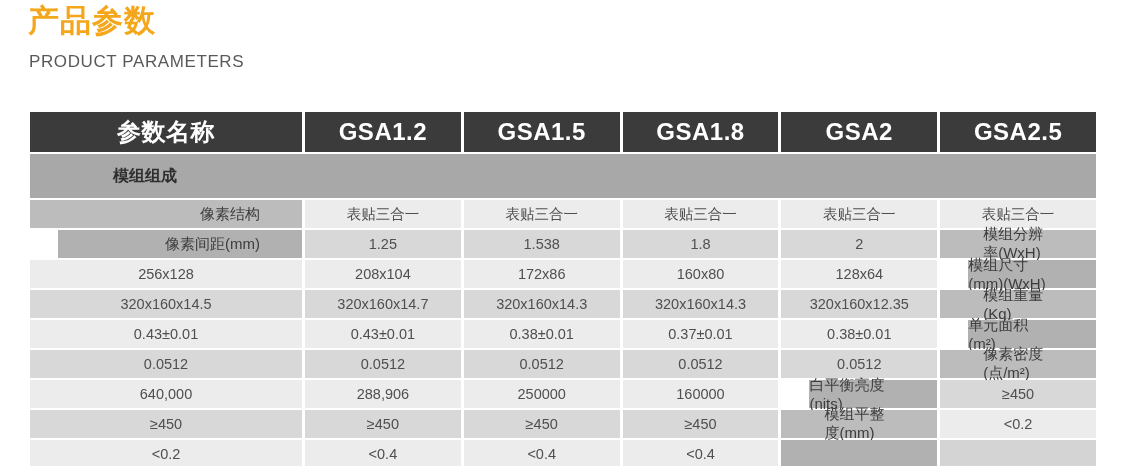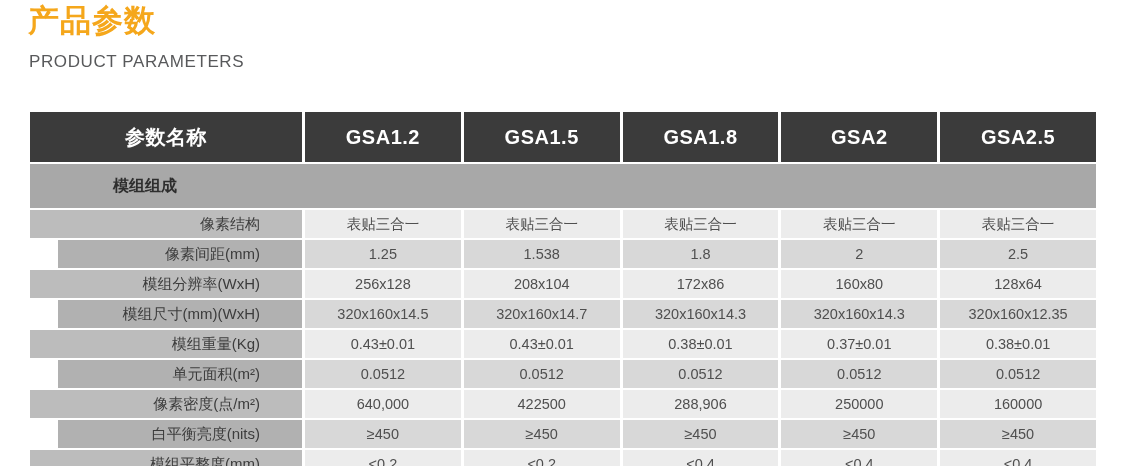--- a/index.html
+++ b/index.html
@@ -24,22 +24,22 @@
 
   .spec-table {
     position: absolute; left: 30px; top: 112px;
     width: 1066px;
     display: grid;
     grid-template-columns: 272px repeat(5, 1fr);
     column-gap: 3px; row-gap: 2px;
     background: #ffffff;
   }
   .th {
-    height: 50px; background: #3B3B3B; color: #ffffff;
-    font-size: 20px; font-weight: bold; letter-spacing: 0.5px;
+    height: 40px; background: #3B3B3B; color: #ffffff;
+    font-size: 24px; font-weight: bold; letter-spacing: 0.5px;
     display: flex; align-items: center; justify-content: center;
   }
   .section-row {
     grid-column: 1 / -1;
     height: 44px; background: #A8A8A8; color: #2E2E2E;
     font-size: 16px; font-weight: bold;
     display: flex; align-items: center;
     padding-left: 83px; box-sizing: border-box;
   }
   .cell-label {
@@ -80,21 +80,20 @@
       <div class="cell-value val-a">表贴三合一</div>
       <div class="cell-value val-a">表贴三合一</div>
       <div class="cell-value val-a">表贴三合一</div>
       <div class="cell-value val-a">表贴三合一</div>
       <div class="cell-value val-a">表贴三合一</div>
       <div class="cell-label label-b">像素间距(mm)</div>
       <div class="cell-value val-b">1.25</div>
       <div class="cell-value val-b">1.538</div>
       <div class="cell-value val-b">1.8</div>
       <div class="cell-value val-b">2</div>
-      <div class="cell-value val-b">2.5</div>
       <div class="cell-label label-a">模组分辨率(WxH)</div>
       <div class="cell-value val-a">256x128</div>
       <div class="cell-value val-a">208x104</div>
       <div class="cell-value val-a">172x86</div>
       <div class="cell-value val-a">160x80</div>
       <div class="cell-value val-a">128x64</div>
       <div class="cell-label label-b">模组尺寸(mm)(WxH)</div>
       <div class="cell-value val-b">320x160x14.5</div>
       <div class="cell-value val-b">320x160x14.7</div>
       <div class="cell-value val-b">320x160x14.3</div>
@@ -107,21 +106,20 @@
       <div class="cell-value val-a">0.37±0.01</div>
       <div class="cell-value val-a">0.38±0.01</div>
       <div class="cell-label label-b">单元面积(m²)</div>
       <div class="cell-value val-b">0.0512</div>
       <div class="cell-value val-b">0.0512</div>
       <div class="cell-value val-b">0.0512</div>
       <div class="cell-value val-b">0.0512</div>
       <div class="cell-value val-b">0.0512</div>
       <div class="cell-label label-a">像素密度(点/m²)</div>
       <div class="cell-value val-a">640,000</div>
-      <div class="cell-value val-a">422500</div>
       <div class="cell-value val-a">288,906</div>
       <div class="cell-value val-a">250000</div>
       <div class="cell-value val-a">160000</div>
       <div class="cell-label label-b">白平衡亮度(nits)</div>
       <div class="cell-value val-b">≥450</div>
       <div class="cell-value val-b">≥450</div>
       <div class="cell-value val-b">≥450</div>
       <div class="cell-value val-b">≥450</div>
       <div class="cell-value val-b">≥450</div>
       <div class="cell-label label-a">模组平整度(mm)</div>

